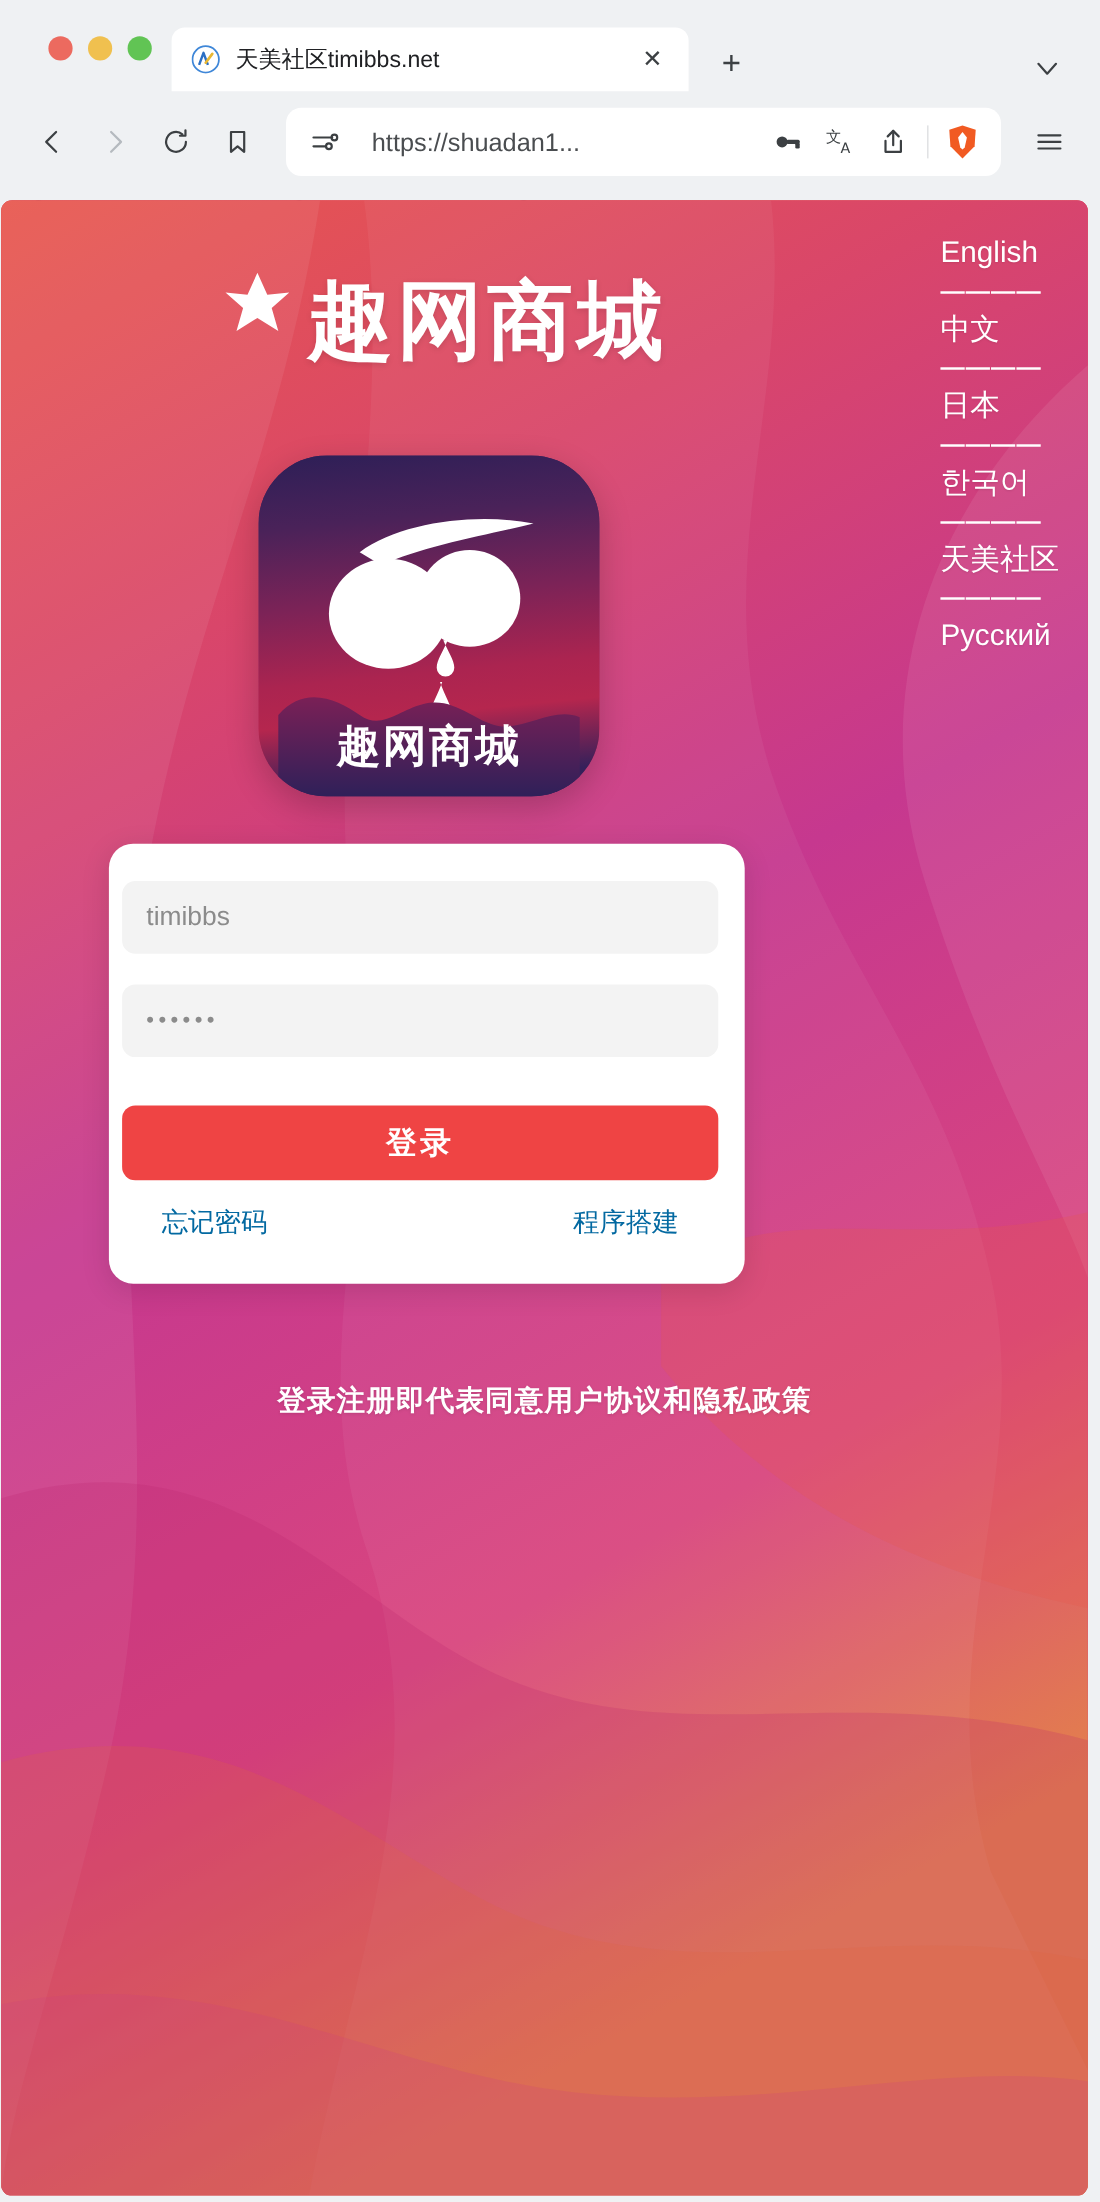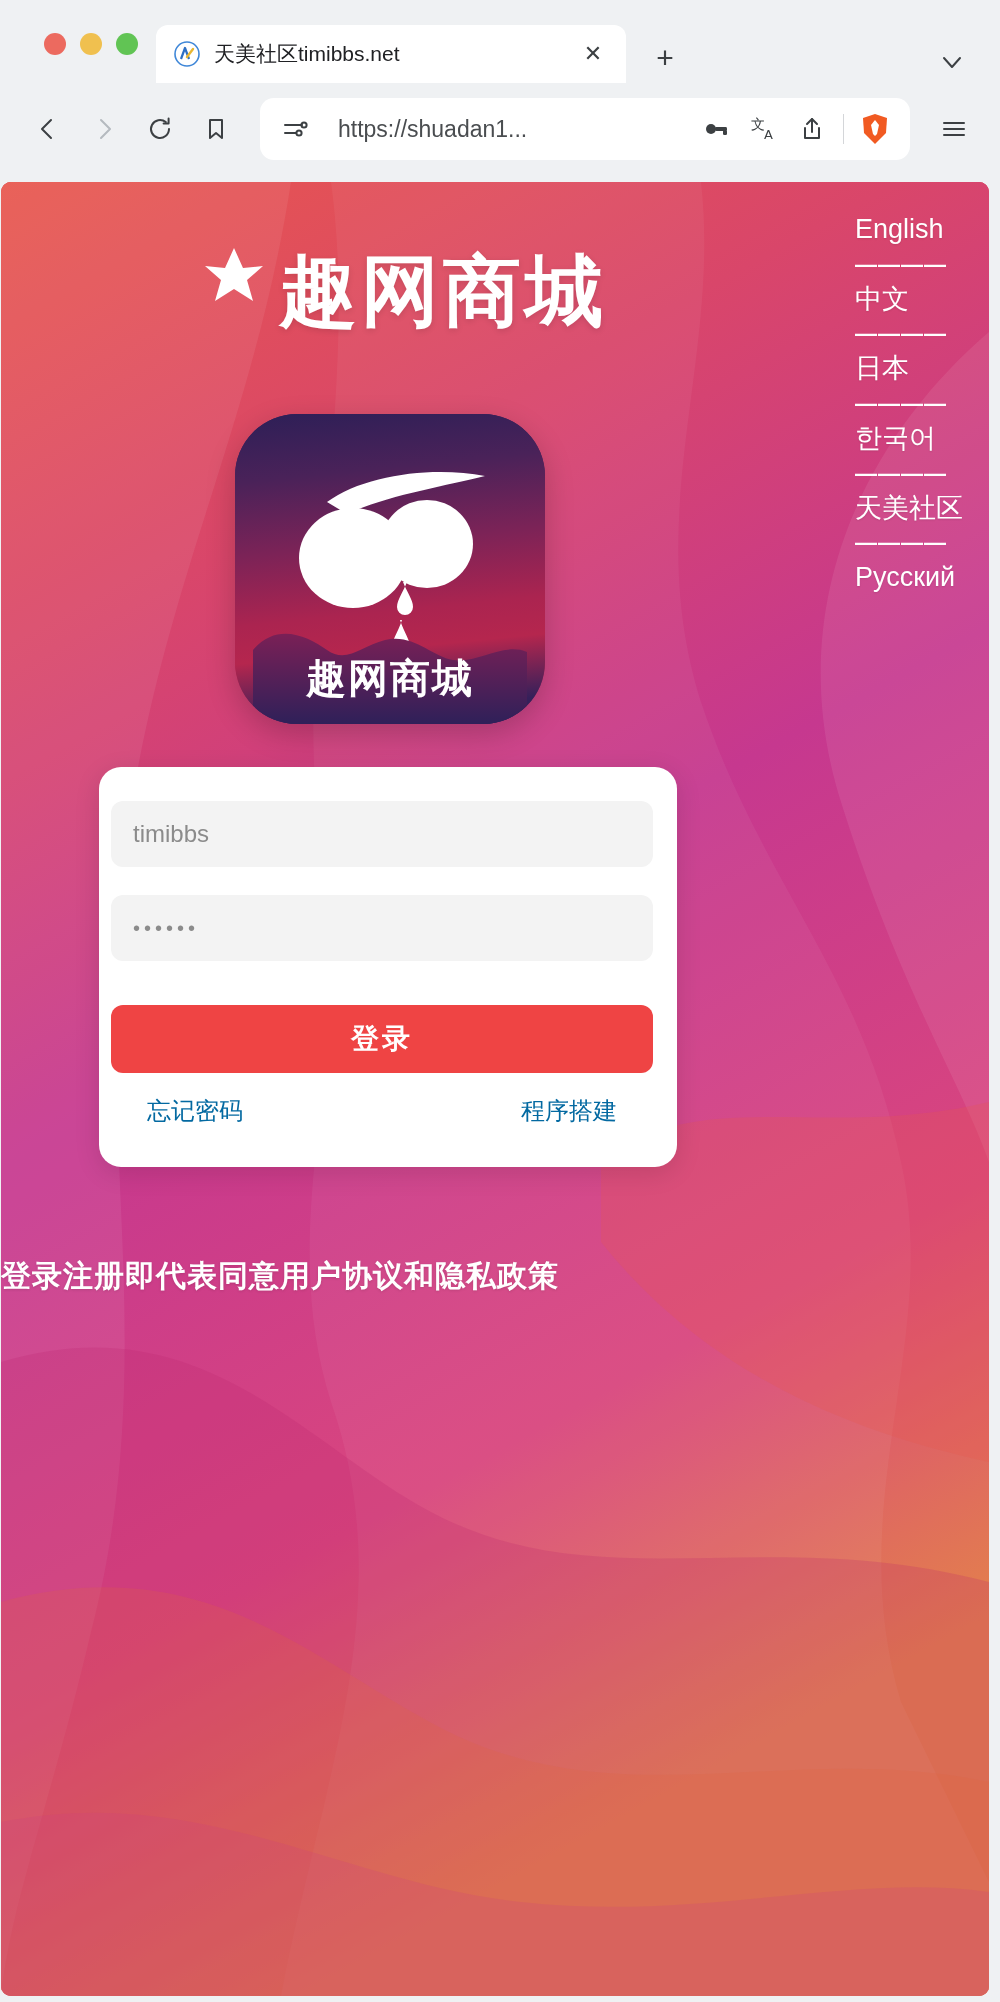--- a/index.html
+++ b/index.html
@@ -310,22 +310,23 @@
     font-size: 24px;
     color: #0369a1;
     cursor: pointer;
     font-family: "DejaVu Sans", sans-serif;
   }
 
   .agreement {
     position: absolute;
     left: 0; right: 0;
     top: 1074px;
+    text-align: center;
     color: #ffffff;
-    font-size: 30px;
+    font-size: 26px;
     font-weight: 700;
     letter-spacing: 1px;
     font-family: Liberation Sans, sans-serif;
     z-index: 10;
     cursor: pointer;
     text-shadow: 0 1px 3px rgba(0,0,0,.12);
   }
 </style>
 </head>
 <body>

